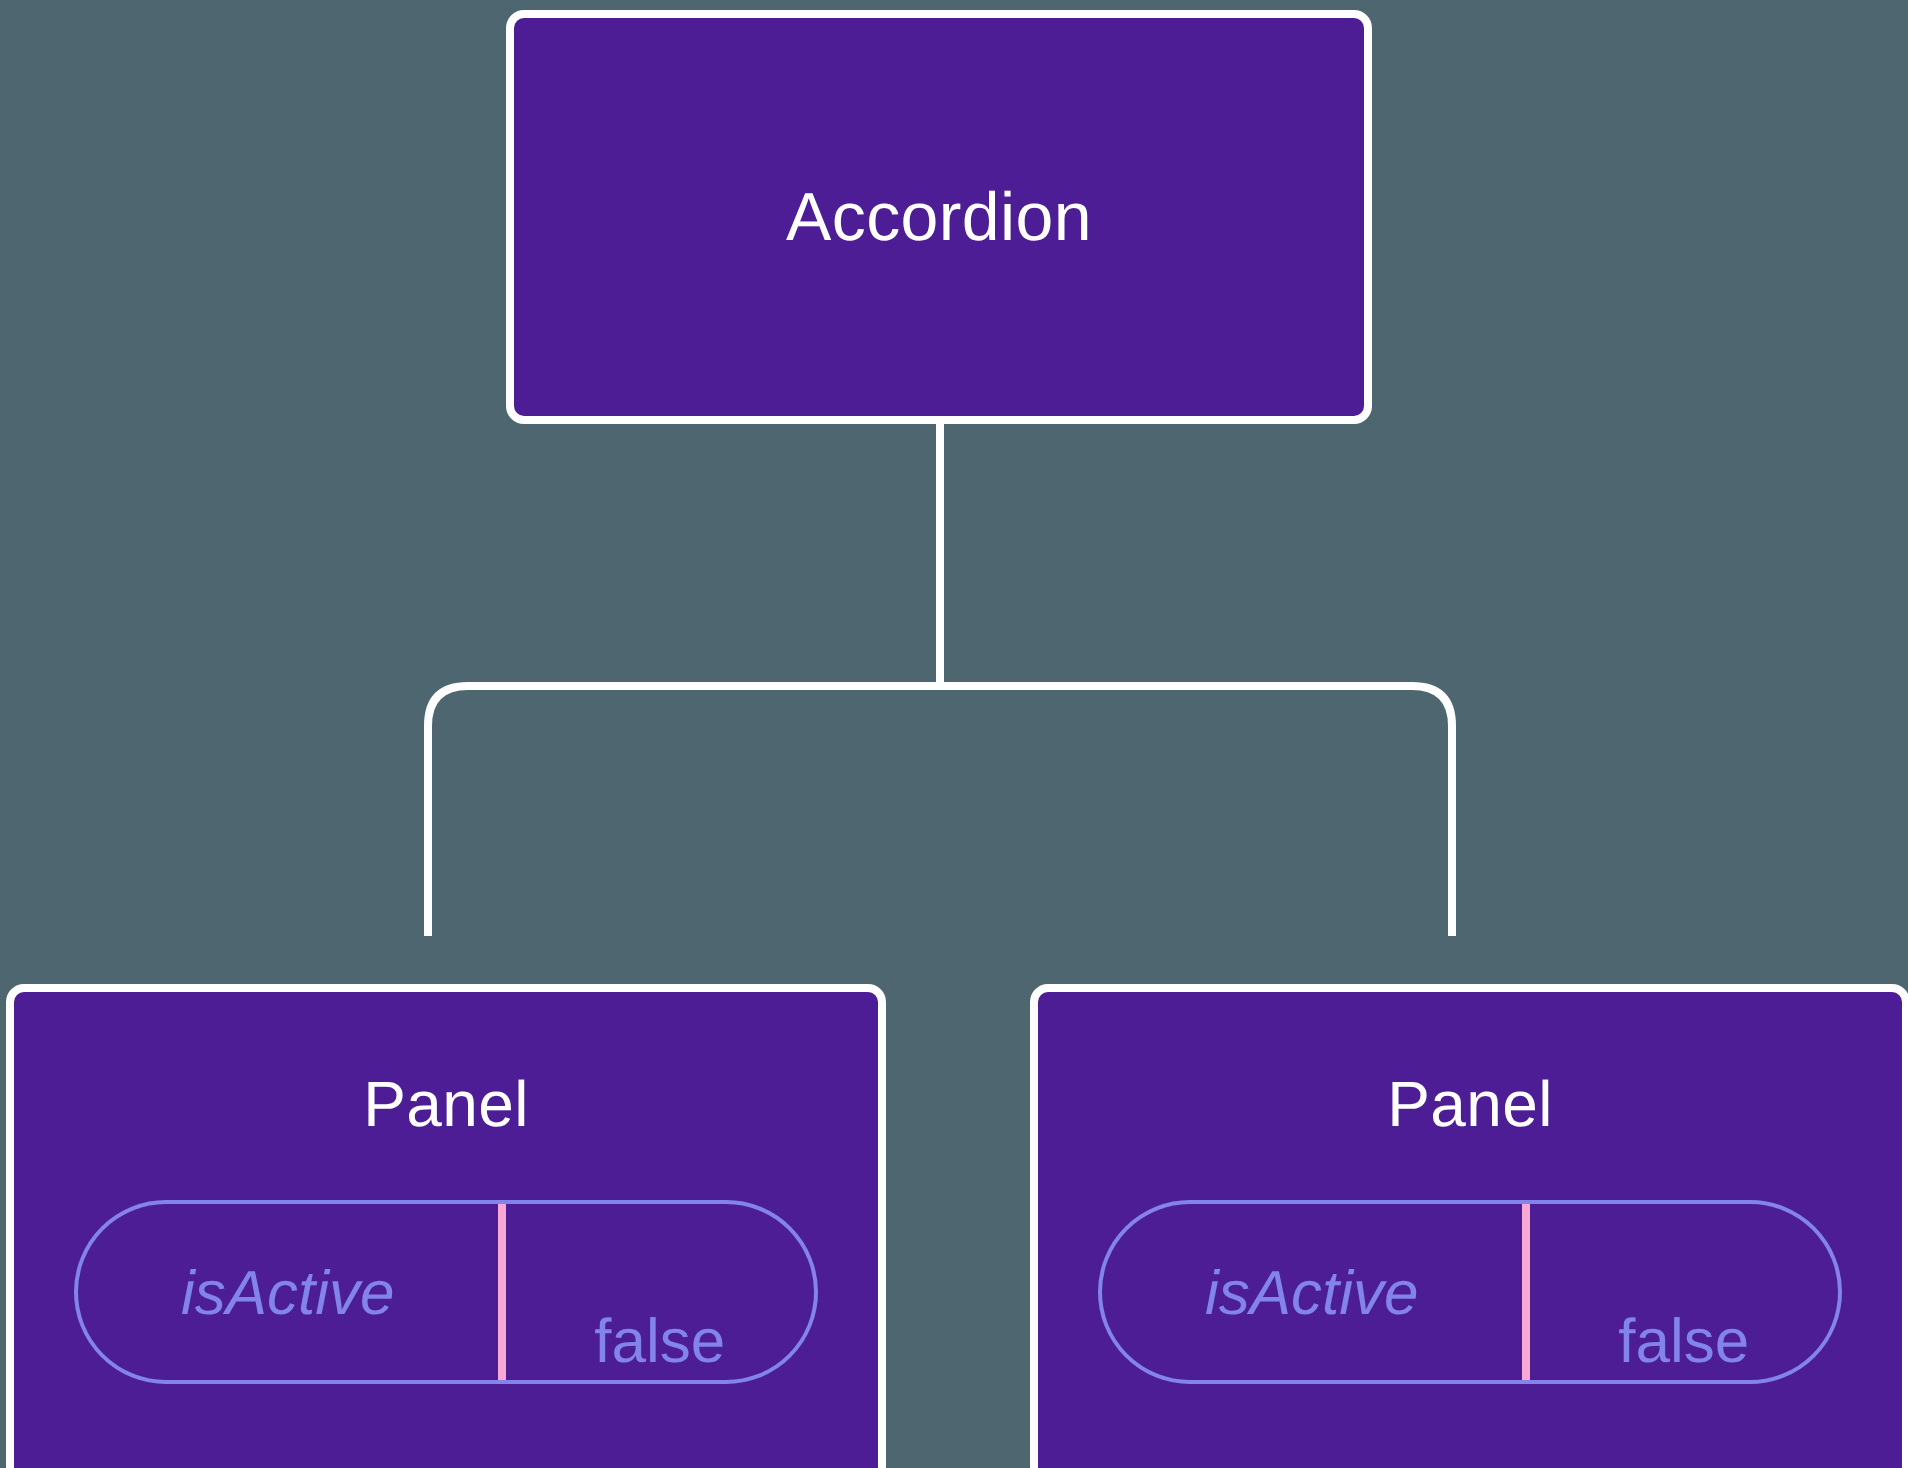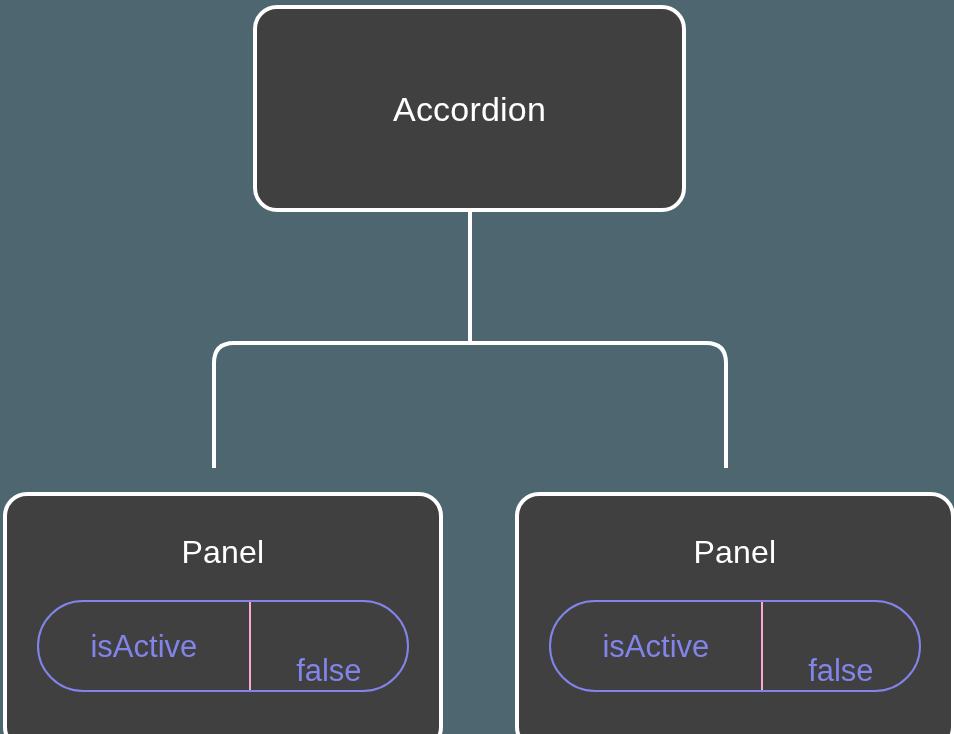--- a/index.html
+++ b/index.html
@@ -28,23 +28,23 @@
     left: 0;
     top: 0;
     width: 954px;
     height: 734px;
     pointer-events: none;
   }
 
   .node {
     position: absolute;
     box-sizing: border-box;
-    background: #404040;
+    background: #4c1d95;
     border: 4px solid #ffffff;
-    border-radius: 24px;
+    border-radius: 9px;
     display: flex;
     flex-direction: column;
     align-items: center;
     text-align: right;
   }
 
   .node-root {
     left: 253px;
     top: 5px;
     width: 433px;
@@ -93,21 +93,22 @@
     align-items: center;
     justify-content: center;
     color: #8284ea;
     font-size: 31px;
     line-height: 1;
     white-space: nowrap;
   }
 
   .pill-key {
     flex: 0 0 57%;
-    border-right: 2px solid #f9a8d4;
+    border-right: 4px solid #f9a8d4;
+    font-style: italic;
   }
 
   .pill-value {
     flex: 1 1 auto;
     margin-top: 48px;
   }
 </style>
 </head>
 <body>
 

